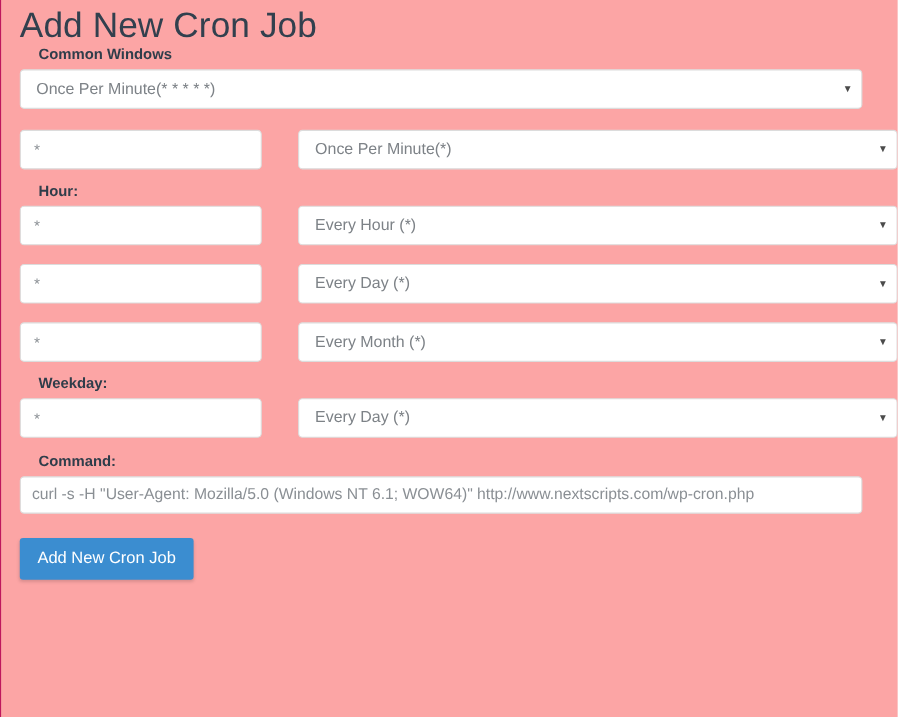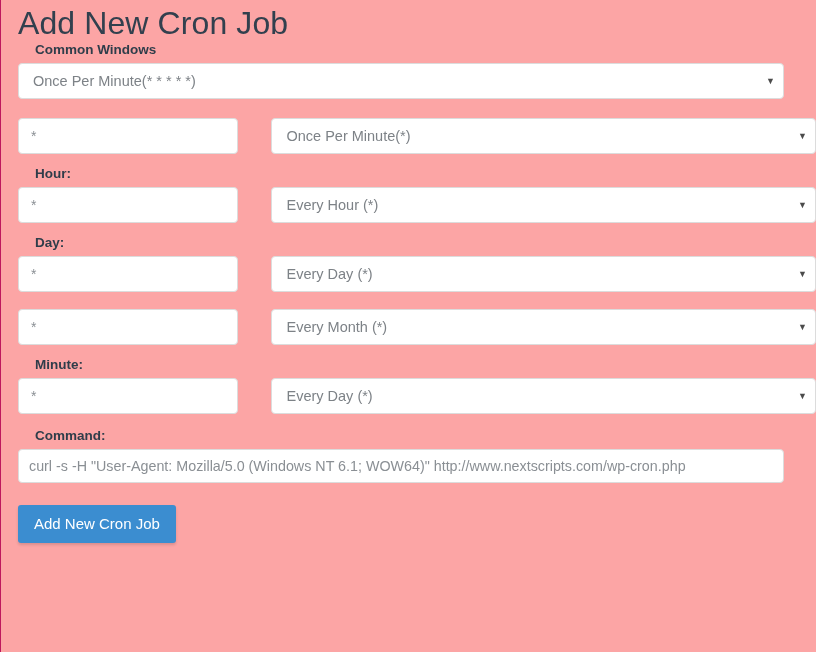--- a/index.html
+++ b/index.html
@@ -171,21 +171,20 @@
         <div class="sel-box">Every Hour (*)</div>
         <span class="sel-arrow">▼</span>
       </div>
     </div>
   </div>
 
   <div class="gap-a"></div>
 
   
   <div class="row">
-    <label class="field-label">Day:</label>
     <div class="inputs-line">
       <input class="txt-input" type="text" value="*" style="">
       <div class="sel-wrap">
         <div class="sel-box">Every Day (*)</div>
         <span class="sel-arrow">▼</span>
       </div>
     </div>
   </div>
 
   <div class="gap-a"></div>
@@ -198,21 +197,21 @@
         <div class="sel-box">Every Month (*)</div>
         <span class="sel-arrow">▼</span>
       </div>
     </div>
   </div>
 
   <div class="gap-a"></div>
 
   
   <div class="row">
-    <label class="field-label">Minute:</label>
+    <label class="field-label">Weekday:</label>
     <div class="inputs-line">
       <input class="txt-input" type="text" value="*" style="">
       <div class="sel-wrap">
         <div class="sel-box">Every Day (*)</div>
         <span class="sel-arrow">▼</span>
       </div>
     </div>
   </div>
 
   <div class="gap-b"></div>

